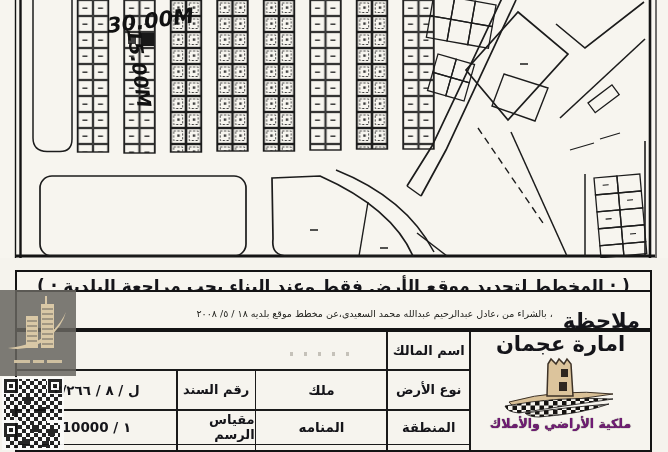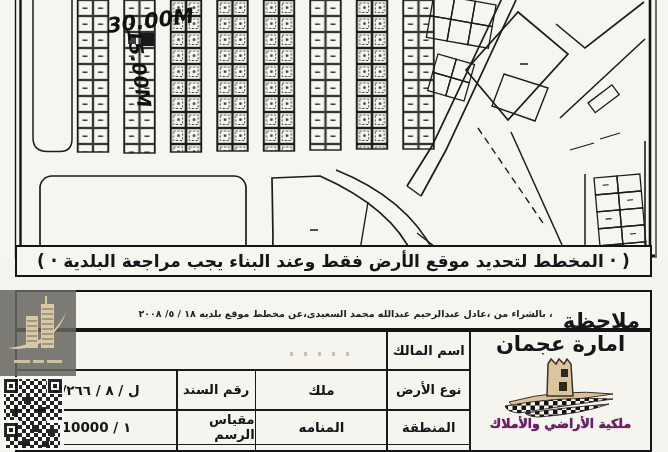--- a/index.html
+++ b/index.html
@@ -1,24 +1,24 @@
 <!DOCTYPE html>
 <html><head>
 <meta charset="utf-8">
 <style>
   html,body{margin:0;padding:0;background:#e8e6e0;}
   #page{position:relative;width:668px;height:452px;background:#f5f3ed;overflow:hidden;
         font-family:"DejaVu Sans",sans-serif;color:#15151a;}
   svg{display:block;}
   .box{position:absolute;left:15px;width:637px;border:2px solid #141414;box-sizing:border-box;background:#f7f5ef;}
-  #disclaimer{top:245px;height:32px;display:flex;align-items:center;justify-content:center;
+  #disclaimer{top:270px;height:32px;display:flex;align-items:center;justify-content:center;
               font-size:17px;font-weight:bold;direction:rtl;letter-spacing:.2px;}
   #note{top:290px;height:40px;display:flex;align-items:center;direction:rtl;padding:0 10px;gap:10px;}
   #note .big{font-size:21px;font-weight:bold;white-space:nowrap;margin-top:22px;}
-  #note .small{font-size:9.5px;font-weight:700;white-space:nowrap;color:#23231f;padding-top:6px;}
+  #note .small{font-size:9.5px;font-weight:400;white-space:nowrap;color:#23231f;padding-top:6px;}
   #landtable{top:330px;height:122px;border:2px solid #141414;overflow:hidden;direction:rtl;
              display:grid;grid-template-columns:179px 81px 130px 77px auto;
              grid-template-rows:37px 38px 33px 40px;gap:1.8px;background:#1a1a1a;}
   .cell{background:#f6f4ee;display:flex;align-items:center;justify-content:center;
         font-size:13px;font-weight:600;overflow:hidden;}
   .cell.val{font-size:13.5px;}
   #emblem{grid-row:1 / span 4;grid-column:1;background:#f6f4ee;display:flex;flex-direction:column;
           align-items:center;justify-content:flex-start;overflow:hidden;}
   #emblem .title{font-size:21px;font-weight:bold;line-height:1.15;white-space:nowrap;}
   #emblem .dept{font-size:12.5px;font-weight:bold;color:#701a75;margin-top:-2px;white-space:nowrap;

